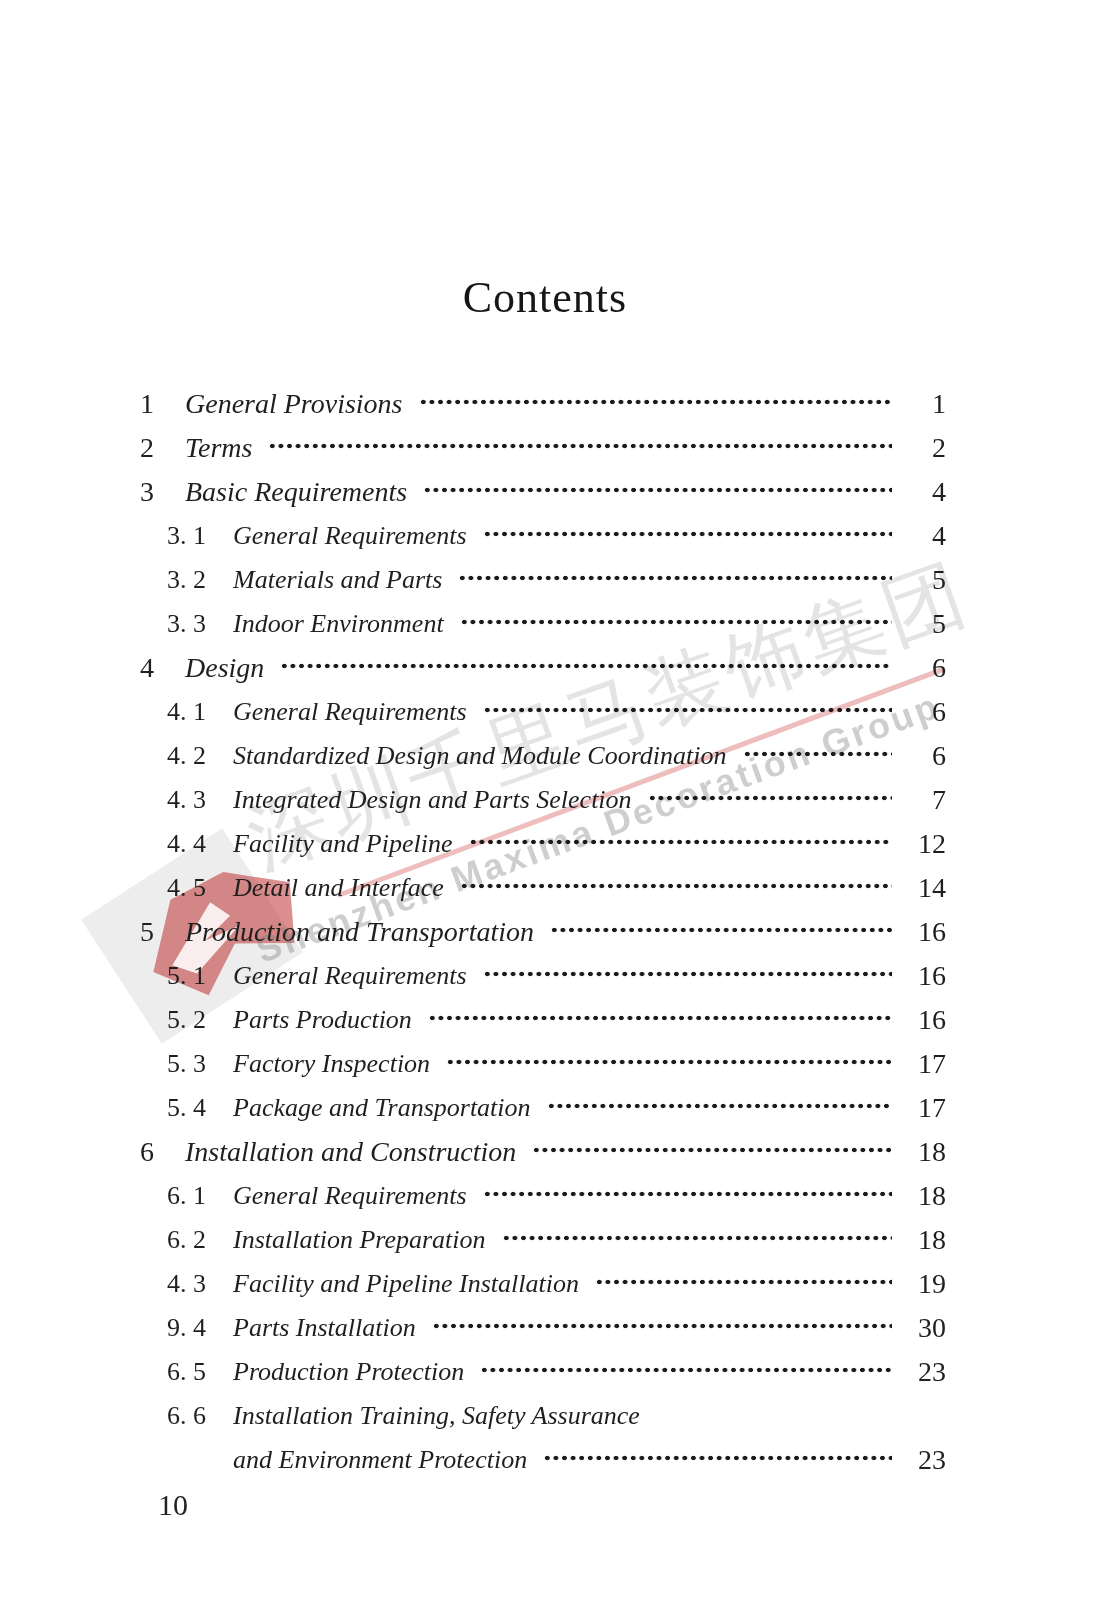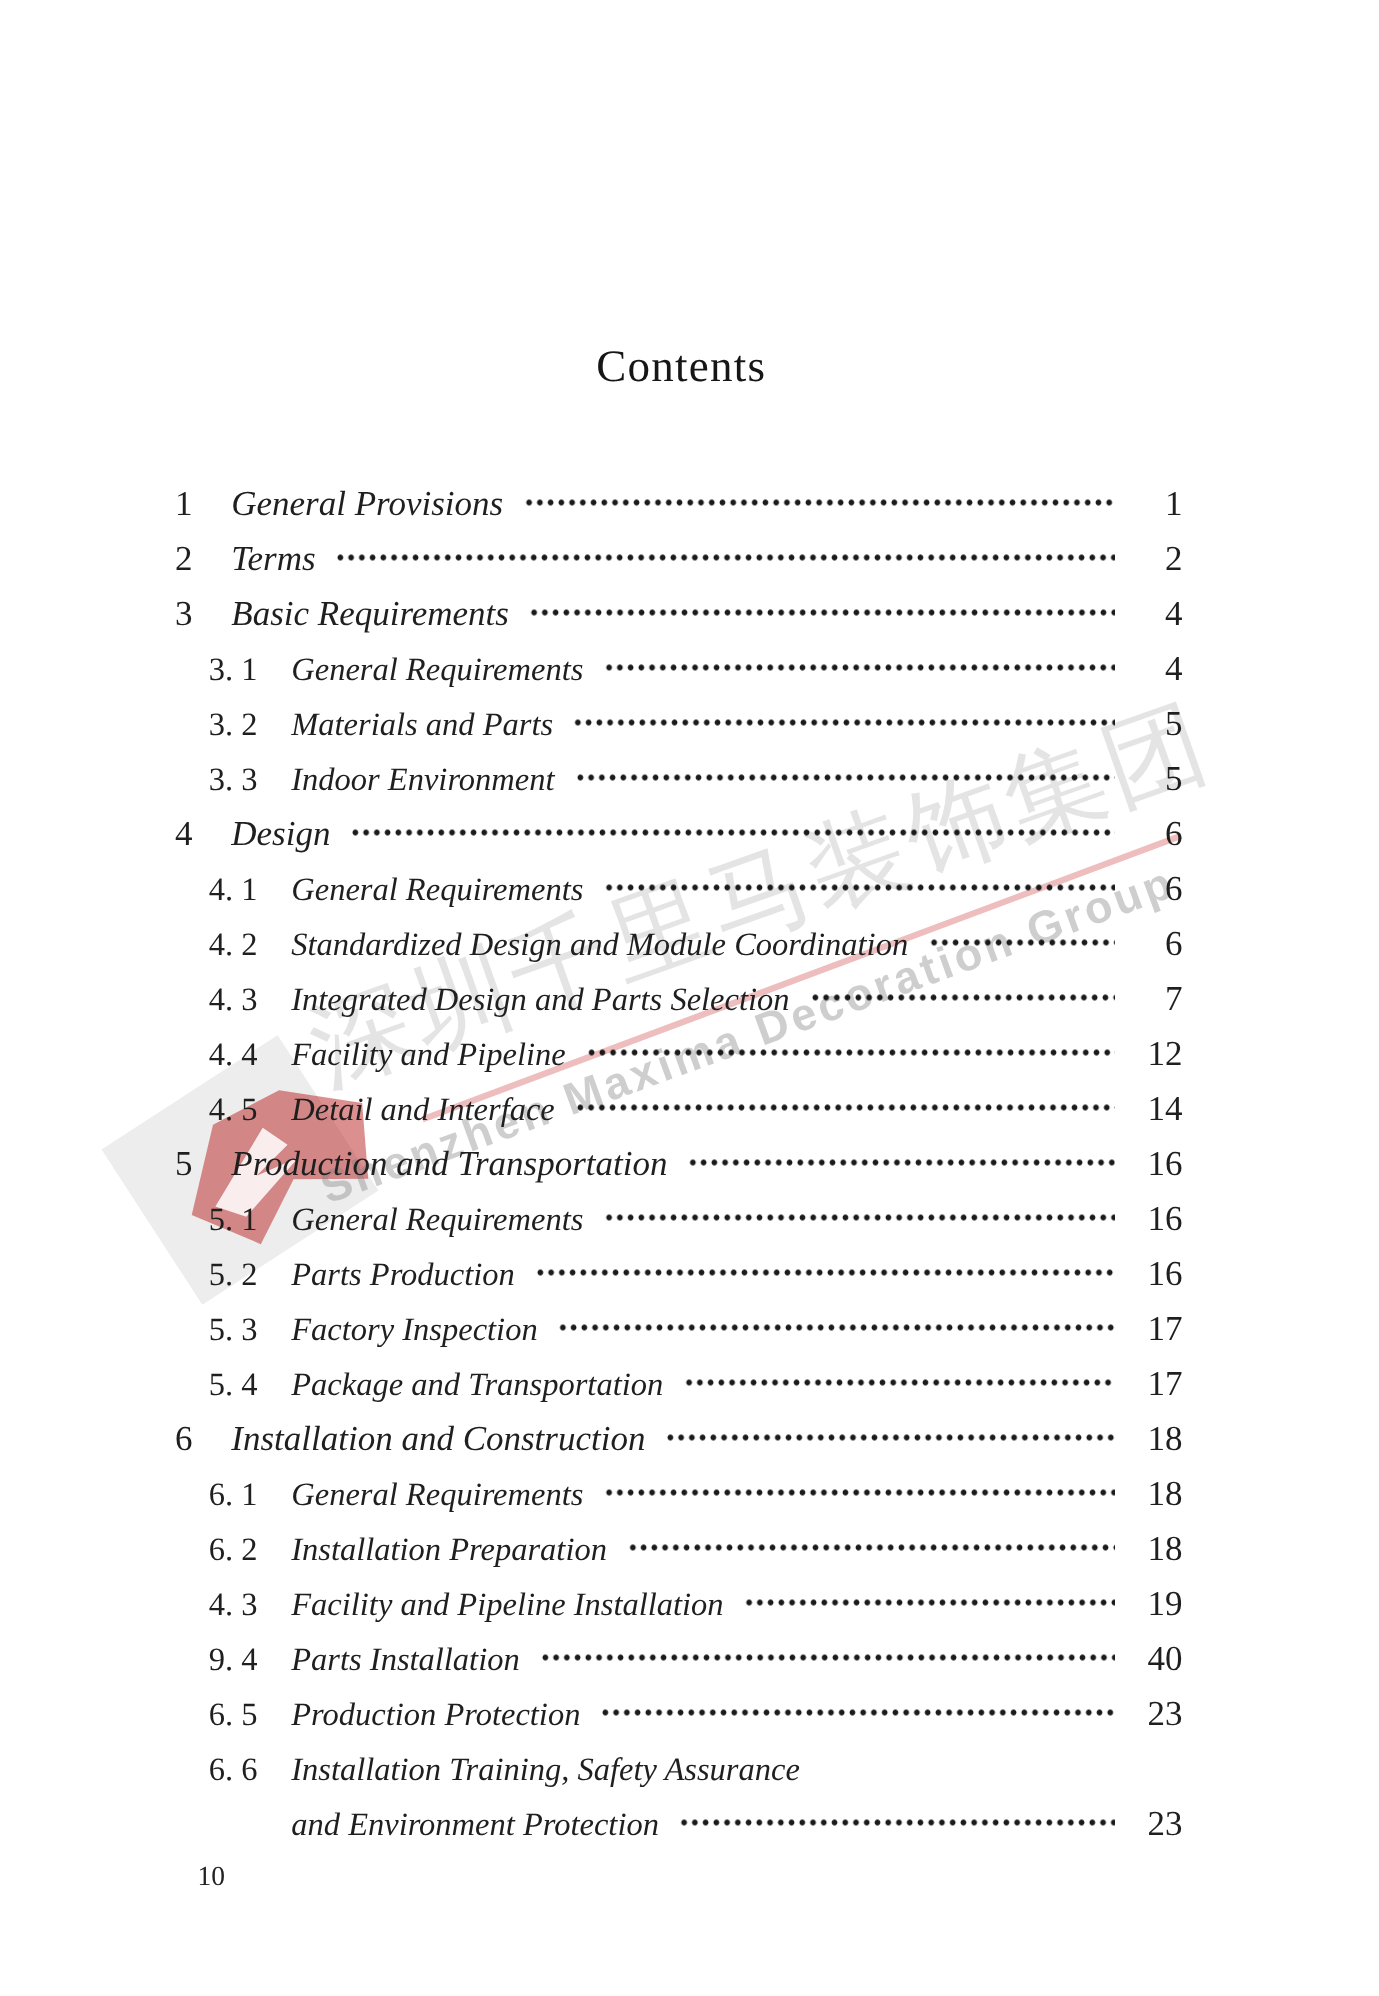--- a/index.html
+++ b/index.html
@@ -39,21 +39,21 @@
     font-weight:bold;
     color:rgba(125,125,125,0.38);
     font-family:"Liberation Sans","DejaVu Sans",sans-serif;
     transform:rotate(-20deg) translateY(-50%);transform-origin:0 0;
   }
 
   
   .content{position:absolute;inset:0;z-index:2;}
   .page-title{
     position:absolute;left:0;top:272px;width:1090px;margin:0;
-    text-align:center;font-size:36px;font-weight:normal;
+    text-align:center;font-size:44px;font-weight:normal;
     letter-spacing:1px;color:#161616;
   }
   .toc{position:absolute;left:140px;top:382px;width:806px;}
   .row{
     height:44px;display:flex;align-items:center;
     font-size:26px;color:#1f1f1f;
   }
   .row.l1{font-size:28px;}
   .num{flex:none;white-space:pre;}
   .l1 .num{width:45px;}
@@ -65,21 +65,21 @@
     background-image:radial-gradient(circle, #1b1b1b 2px, rgba(0,0,0,0) 2.6px);
     background-size:8.6px 8px;
     background-position:left center;
     background-repeat:repeat-x;
   }
   .pageno{flex:none;min-width:46px;text-align:right;font-size:28px;}
   .row.no-dots .leader{background:none;}
   .row.no-dots .pageno{visibility:hidden;}
   .folio{
     position:absolute;left:158px;top:1488px;
-    font-size:22px;color:#222;
+    font-size:30px;color:#222;
   }
 </style>
 </head>
 <body>
 
 <div class="page">
 
   <div class="watermark">
     <div class="wm-gray-box"></div>
     <svg class="wm-logo" width="170" height="122" viewBox="0 0 170 122">
@@ -217,21 +217,21 @@
         <div class="row l2">
     <span class="num">4. 3</span>
     <span class="ttl">Facility and Pipeline Installation</span>
     <span class="leader"></span>
     <span class="pageno">19</span>
   </div>
         <div class="row l2">
     <span class="num">9. 4</span>
     <span class="ttl">Parts Installation</span>
     <span class="leader"></span>
-    <span class="pageno">40</span>
+    <span class="pageno">30</span>
   </div>
         <div class="row l2">
     <span class="num">6. 5</span>
     <span class="ttl">Production Protection</span>
     <span class="leader"></span>
     <span class="pageno">23</span>
   </div>
         <div class="row l2 no-dots">
     <span class="num">6. 6</span>
     <span class="ttl">Installation Training, Safety Assurance</span>

